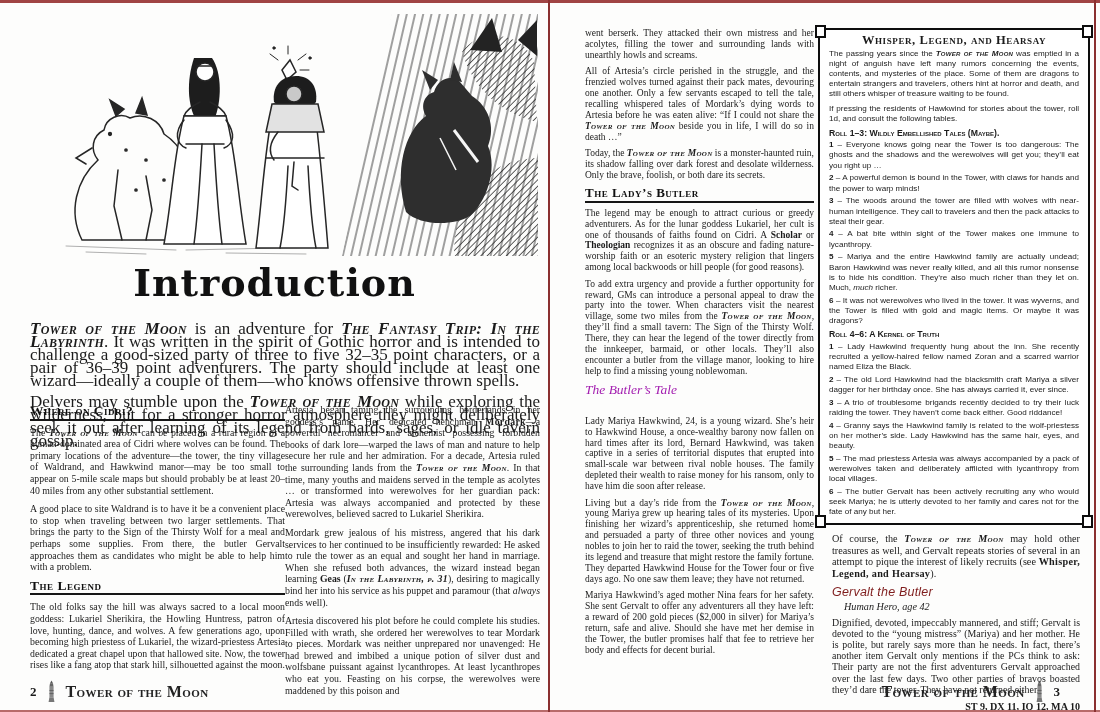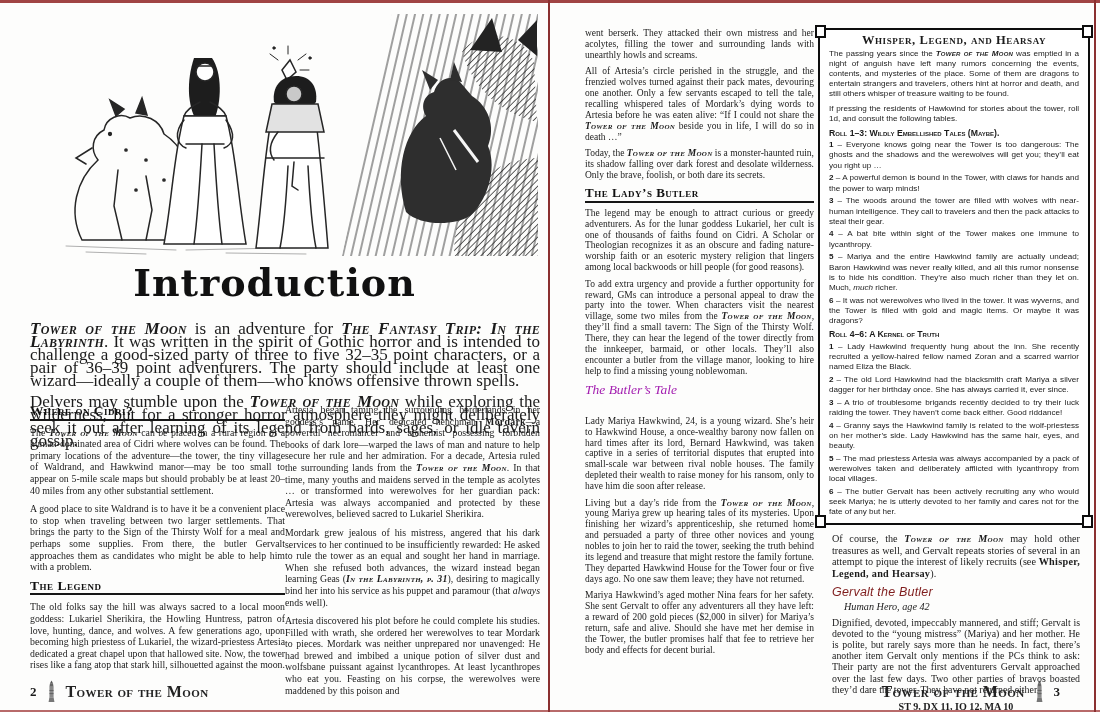--- a/index.html
+++ b/index.html
@@ -14,21 +14,21 @@
   .edge-bottom{left:0;bottom:0;width:1100px;height:2px;background:#b86a6a}
   .edge-center{left:548px;top:0;width:2px;height:712px;background:#8a3030}
   .edge-right{left:1094px;top:0;width:2px;height:712px;background:#8a3030}
 
   .page{position:absolute;top:0;height:712px;overflow:hidden}
   .page-left{left:0;width:549px}
   .page-right{left:551px;width:549px}
 
   
   .rt-tm{font-weight:700;font-style:italic;font-variant:small-caps;letter-spacing:.25px}
-  .rt-b{font-weight:400}
+  .rt-b{font-weight:700}
   .rt-i{font-style:italic}
   .rt-bu{font-weight:700;letter-spacing:.3px}
 
   
   .illo{position:absolute;left:26px;top:10px}
   .page-title{
     position:absolute;left:0;top:260px;width:549px;margin:0;
     text-align:center;font-family:"DejaVu Serif",serif;
     font-size:38px;font-weight:700;letter-spacing:1px;color:#111;
   }
@@ -76,21 +76,21 @@
   .roll-head{font-weight:700;font-variant:small-caps;font-size:8.7px;margin:3px 0 2.5px;text-align:left}
   .rum{margin:0 0 2.8px}
   .rum .rn{font-weight:700}
 
   .after-box{margin:8px 10px 0 14px;font-size:10.2px;line-height:11.8px;text-align:justify}
   .after-box > p{margin:0 0 6px}
   .npc-head{font-family:"Liberation Sans",sans-serif;font-weight:400;font-style:italic;
     font-size:12.5px;letter-spacing:.2px;margin:7px 0 2px;color:#7f1d1d}
   .npc-sub{font-style:italic;font-size:10.2px;margin:0 12px 4px}
   .npc-desc{font-size:9.9px;line-height:11.2px;margin:0 0 5px}
-  .stat{margin:2.5px 0 0;text-align:center;font-size:10.1px;line-height:11.4px}
+  .stat{margin:2.5px 0 0;text-align:right;font-size:10.1px;line-height:11.4px}
   .stat-attrs{font-weight:700}
 </style>
 </head>
 <body>
 
 <div class="edge edge-top"></div>
 <div class="edge edge-bottom"></div>
 <div class="edge edge-center"></div>
 <div class="edge edge-right"></div>
 

